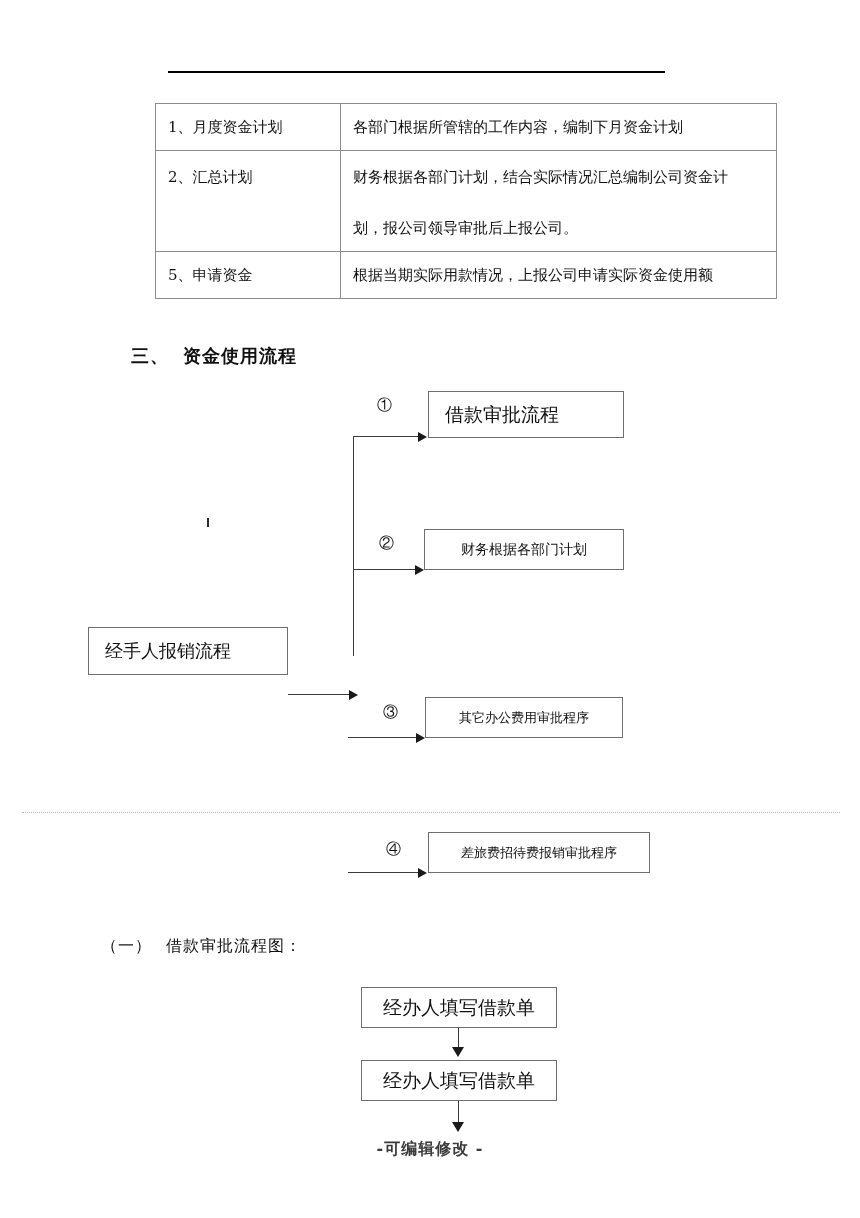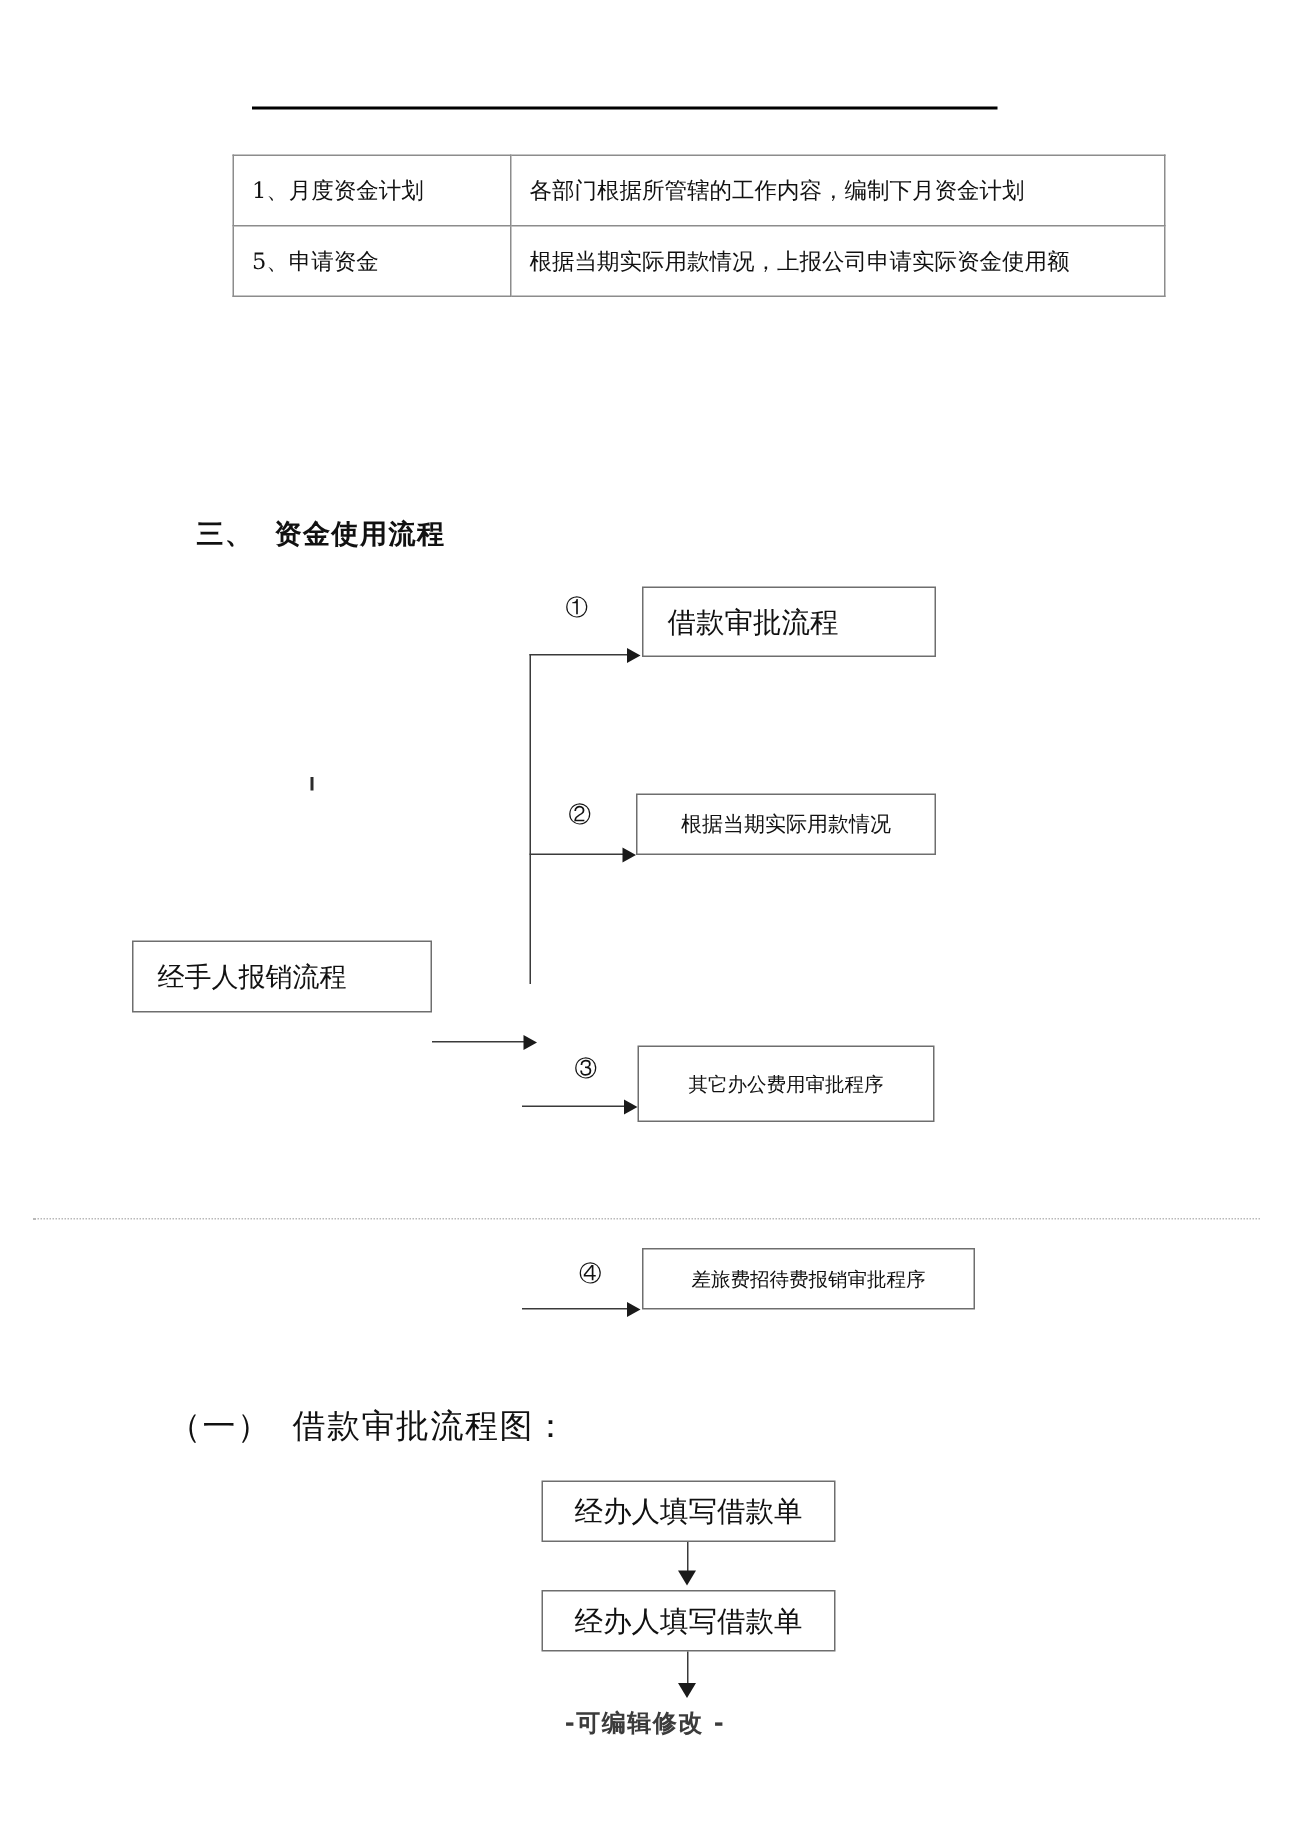--- a/index.html
+++ b/index.html
@@ -66,40 +66,40 @@
 
   
   .h-section {
     position: absolute;
     font-size: 18px;
     letter-spacing: 1px;
     white-space: nowrap;
     color: #111;
   }
   #h-section-3 { left: 131px; top: 344px; font-weight: bold; }
-  #h-sub-1     { left: 112px; top: 936px; font-size: 22px; }
+  #h-sub-1     { left: 101px; top: 936px; font-size: 16px; }
   .h-section .h-num { margin-right: 14px; }
 
   
   .fbox {
     position: absolute;
     box-sizing: border-box;
     border: 1px solid #6e6e6e;
     background: #ffffff;
     display: flex;
     align-items: center;
     color: #111;
     white-space: nowrap;
   }
   .fbox.align-left { padding-left: 16px; }
   .fbox.align-center { justify-content: center; }
 
   #box-loan      { left: 428px; top: 391px; width: 196px; height: 47px; font-size: 19px; }
   #box-office    { left: 424px; top: 529px; width: 200px; height: 41px; font-size: 14px; }
-  #box-other     { left: 425px; top: 697px; width: 198px; height: 51px; font-size: 13px; }
+  #box-other     { left: 425px; top: 697px; width: 198px; height: 41px; font-size: 13px; }
   #box-travel    { left: 428px; top: 832px; width: 222px; height: 41px; font-size: 13px; }
   #box-handler   { left: 88px; top: 627px; width: 200px; height: 48px; font-size: 18px; }
 
   #box-fill-form { left: 361px; top: 987px; width: 196px; height: 41px; font-size: 19px; }
   #box-sign      { left: 361px; top: 1060px; width: 196px; height: 41px; font-size: 19px; }
 
   
   .circ-num {
     position: absolute;
     font-size: 15px;
@@ -188,20 +188,27 @@
   <div class="header-rule"></div>
 
   <table class="proc-table">
     <tbody>
       <tr>
         <td class="c-label">1、月度资金计划</td>
         <td>
           <span class="cell-line">各部门根据所管辖的工作内容，编制下月资金计划</span>
         </td>
       </tr>
+      <tr class="tall">
+        <td class="c-label">2、汇总计划</td>
+        <td>
+          <span class="cell-line">财务根据各部门计划，结合实际情况汇总编制公司资金计</span>
+          <span class="cell-line">划，报公司领导审批后上报公司。</span>
+        </td>
+      </tr>
       <tr>
         <td class="c-label">5、申请资金</td>
         <td>
           <span class="cell-line">根据当期实际用款情况，上报公司申请实际资金使用额</span>
         </td>
       </tr>
     </tbody>
   </table>
 
   <div class="h-section" id="h-section-3">
@@ -209,21 +216,21 @@
   </div>
 
   <div class="fbox align-left" id="box-handler">
     <span>经手人报销流程</span>
   </div>
 
   <div class="fbox align-left" id="box-loan">
     <span>借款审批流程</span>
   </div>
   <div class="fbox align-center" id="box-office">
-    <span>根据当期实际用款情况</span>
+    <span>财务根据各部门计划</span>
   </div>
   <div class="fbox align-center" id="box-other">
     <span>其它办公费用审批程序</span>
   </div>
   <div class="fbox align-center" id="box-travel">
     <span>差旅费招待费报销审批程序</span>
   </div>
 
   <div class="circ-num" id="circ-1">①</div>
   <div class="circ-num" id="circ-2">②</div>

